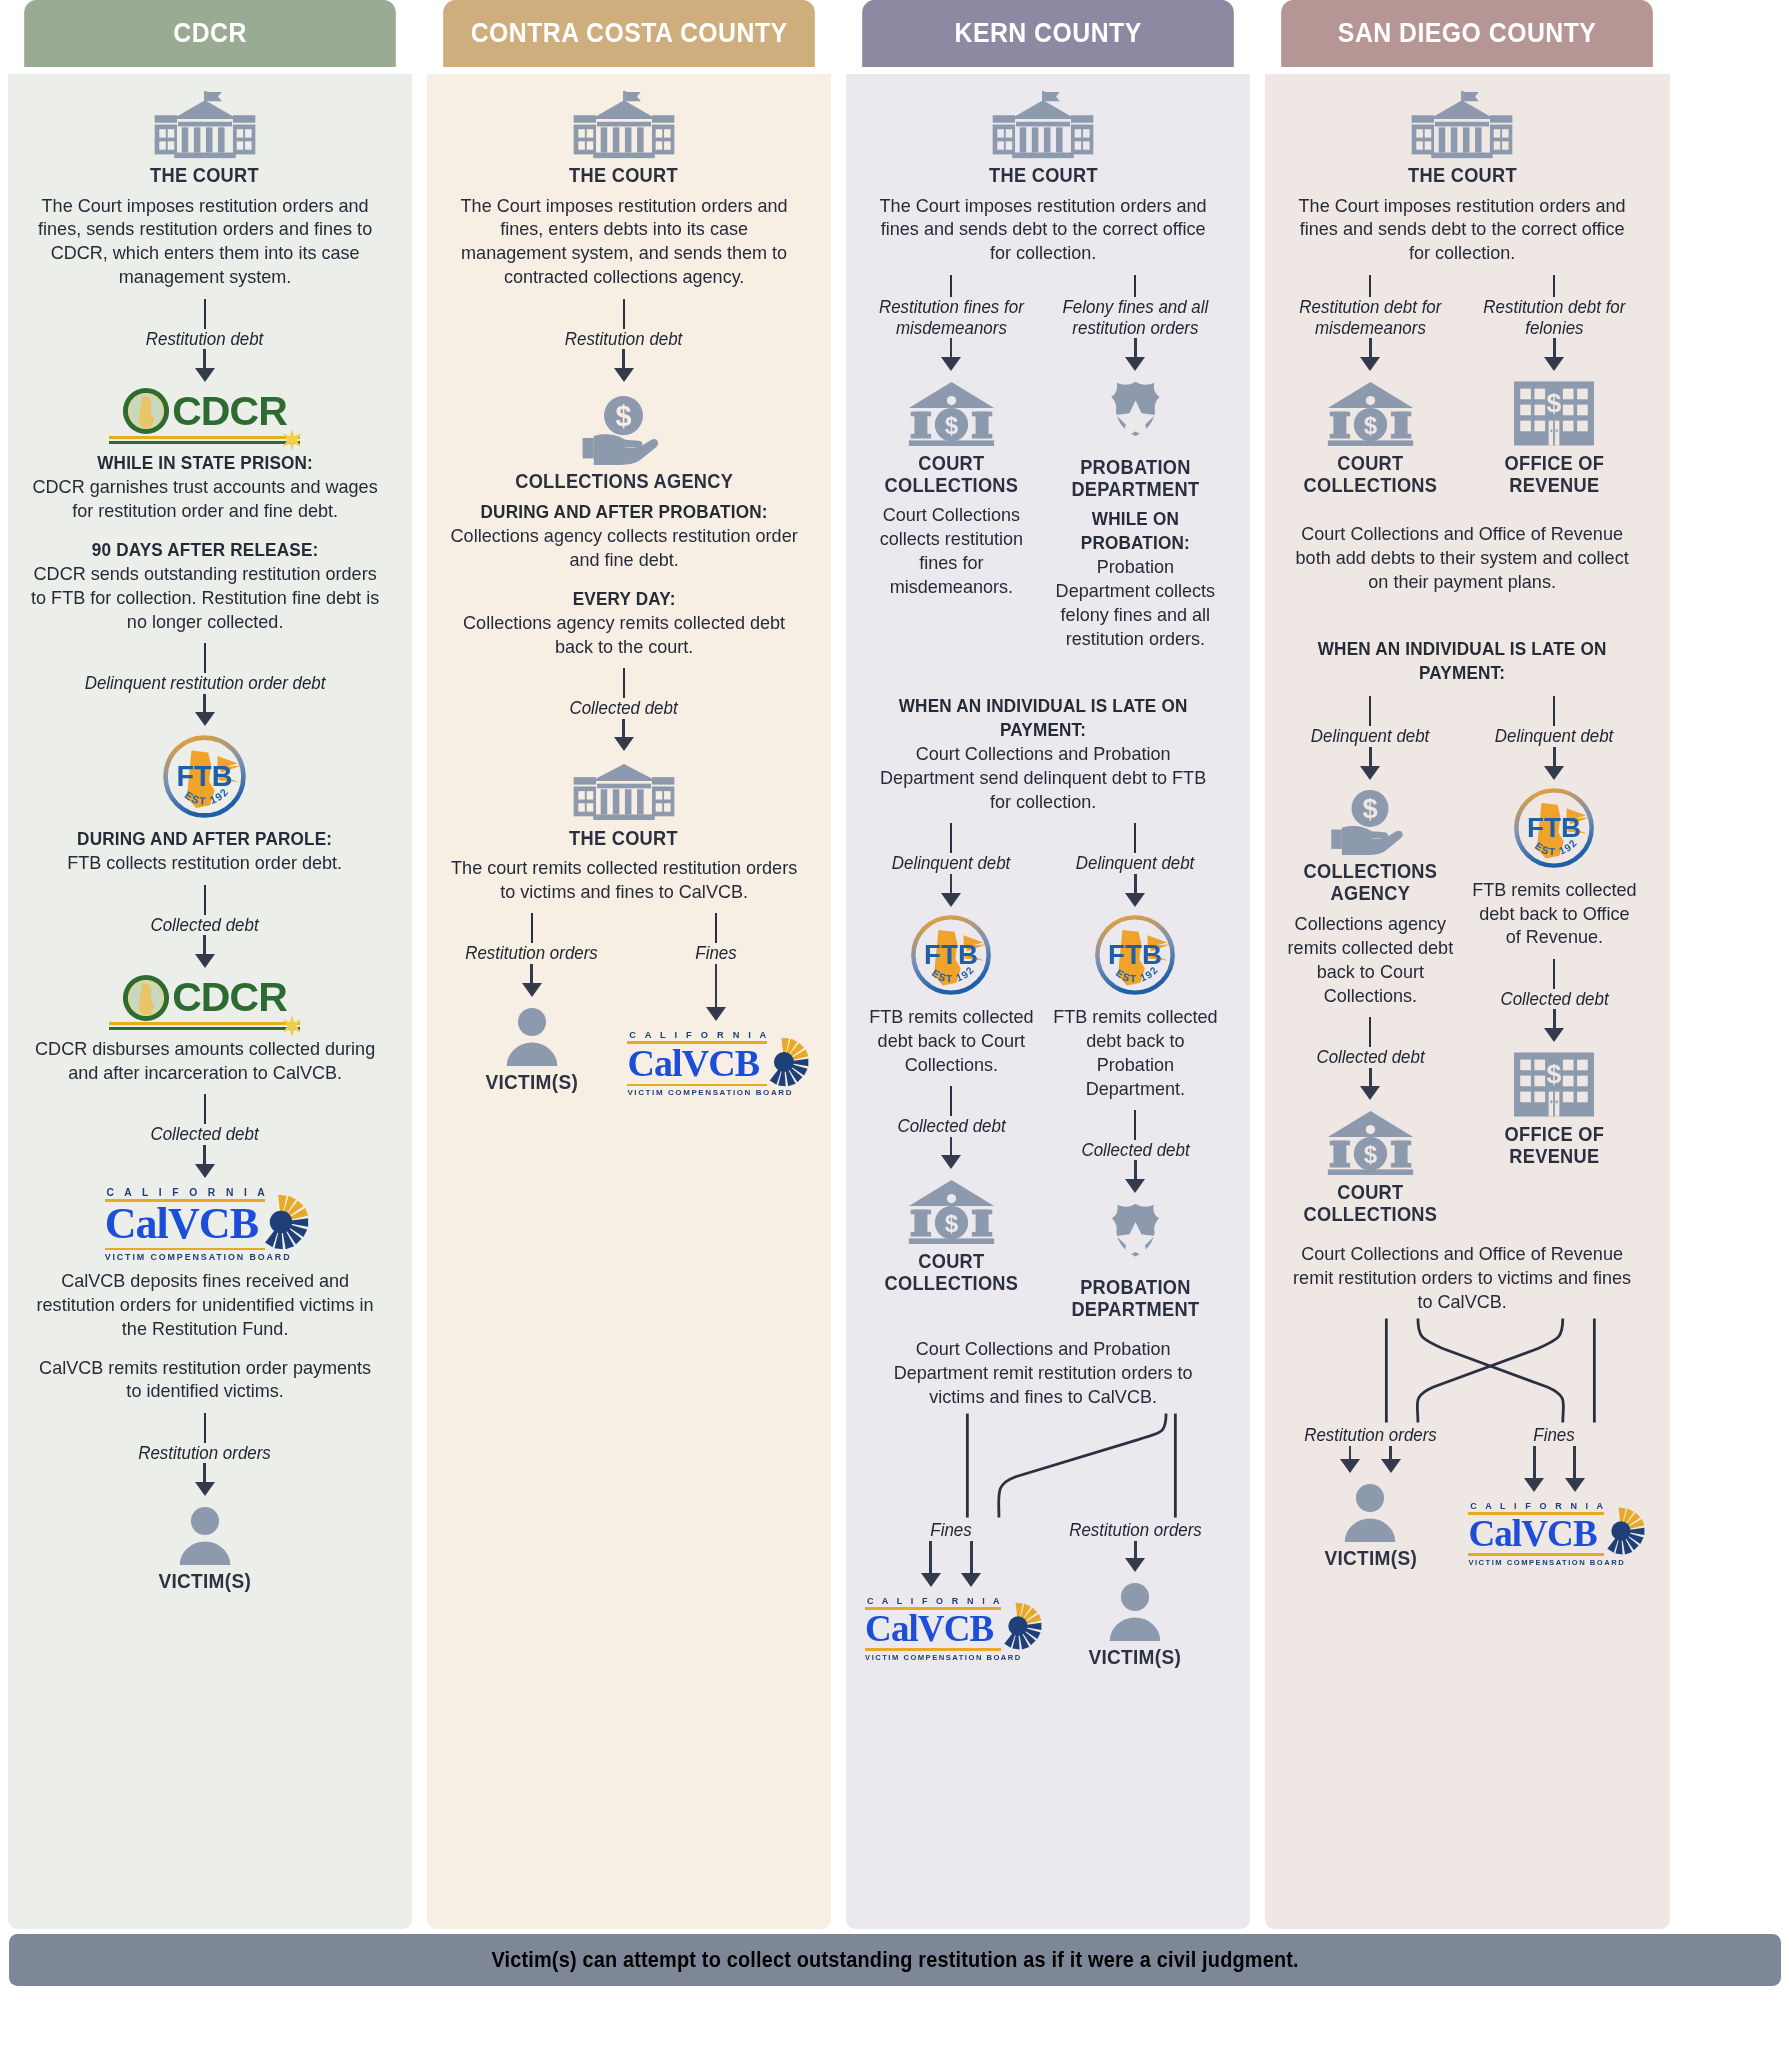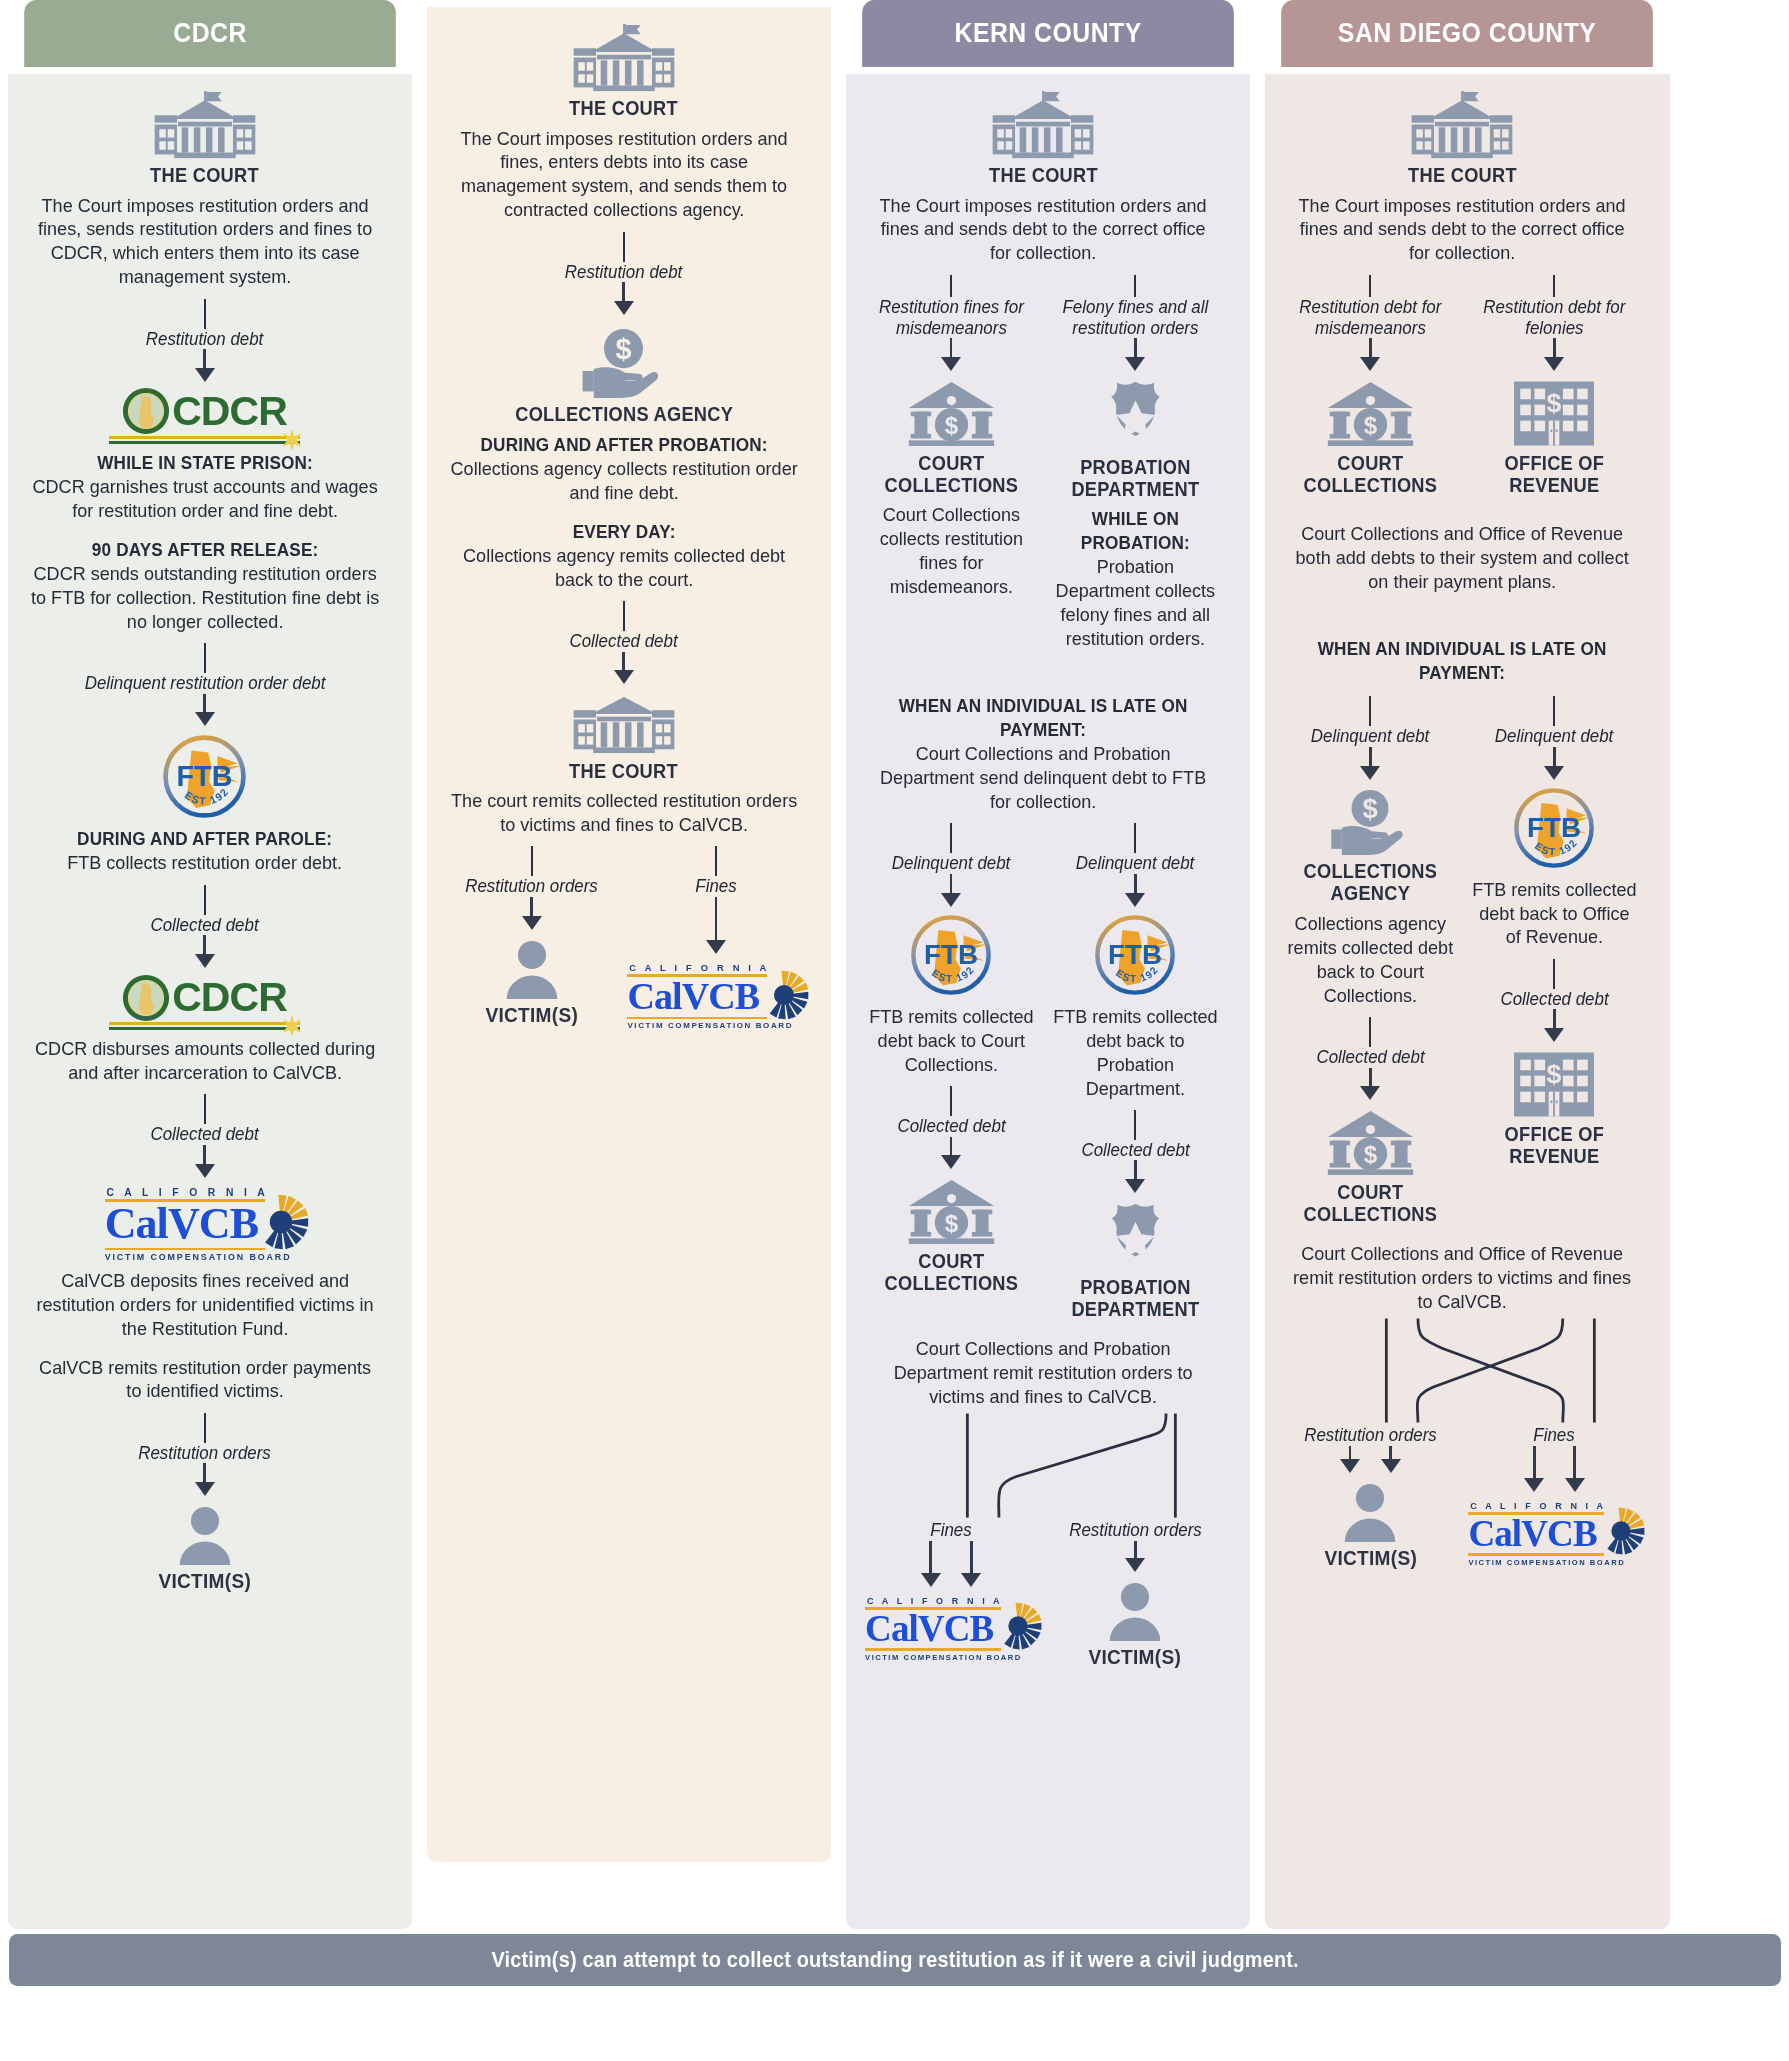--- a/index.html
+++ b/index.html
@@ -101,21 +101,21 @@
     font-size: 8.9px; letter-spacing: 1.9px; color: #1f3f78; font-weight: 700; margin-top: 1.9px;
   }
   .calvcb .burst { position: absolute; right: -5.6px; top: 5.6px; }
 
   
   .banner {
     margin: 5.6px 9.3px 0 9.3px;
     height: 52px; border-radius: 8.4px;
     background: #7e8798;
     display: flex; align-items: center; justify-content: center;
-    color: #ffffff; font-weight: 700; font-size: 21.4px; letter-spacing: 0.2px;
+    color: #000000; font-weight: 700; font-size: 21.4px; letter-spacing: 0.2px;
   }
   .banner span { transform: scaleX(0.93); }
 
   .crossbox { position: relative; width: 100%; height: 117px; }
   .crossbox svg { position: absolute; left: 0; top: 0; }
 
   .victim-label { font-weight: 700; font-size: 20.5px; letter-spacing: 0.3px; transform: scaleX(0.93); margin-top: 3.7px; }
 </style>
 </head>
 <body>
@@ -314,20 +314,25 @@
 
         <svg width="60" height="60" viewBox="0 0 64 64">
           <circle cx="32" cy="17" r="15" fill="#8d99ad"></circle>
           <path d="M5 64 a27 25 0 0 1 54 0z" fill="#8d99ad"></path>
         </svg>
         <div class="victim-label">VICTIM(S)</div>
       </div>
     </div>
 
     <div class="col">
+      <div class="col-head-wrap">
+        <div class="col-head" style="background:#cfae7e">
+          <span>CONTRA COSTA COUNTY</span>
+        </div>
+      </div>
       <div class="col-body" style="background:#f7efe4">
 
         <svg class="ico" width="110" height="69" viewBox="0 0 118 74">
           <g fill="#8d99ad">
             <rect x="58" y="0" width="3" height="16"></rect>
               <path d="M61 1h16l-4 5 4 5H61z"></path>
             <path d="M59 10 L94 30 H24 Z"></path>
             <rect x="5" y="26" width="24" height="8"></rect>
               <rect x="89" y="26" width="24" height="8"></rect>
             <rect x="5" y="36" width="24" height="32"></rect>

